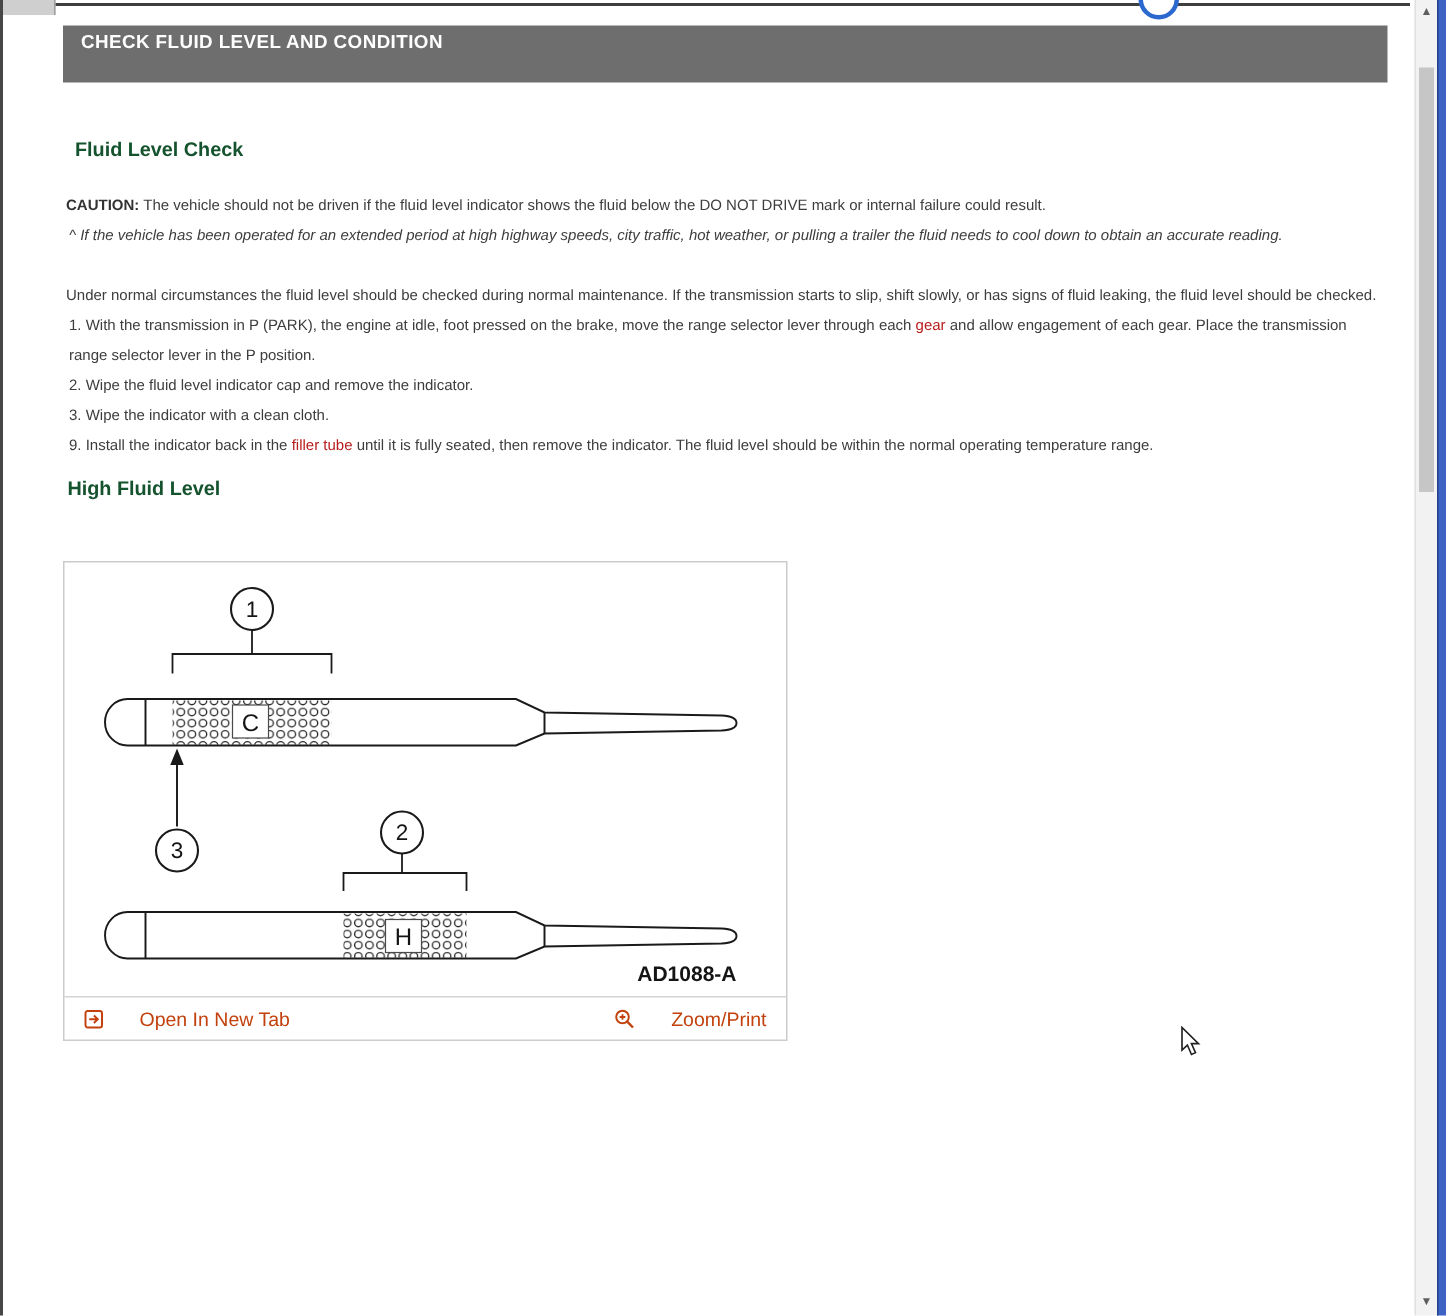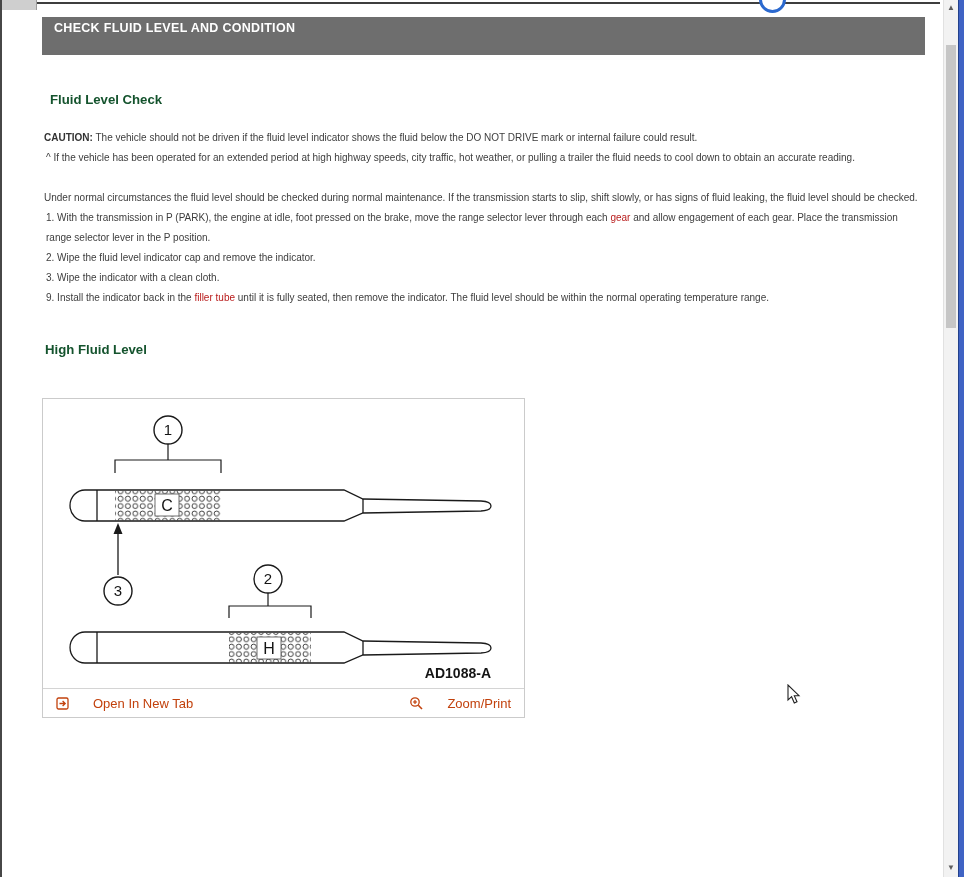--- a/index.html
+++ b/index.html
@@ -27,24 +27,24 @@
   .sb-arrow.down { bottom:4px; }
 
   
   .content { position:absolute; left:42px; top:17px; width:883px; }
   .section-bar { height:38px; background:#6e6e6e; color:#ffffff; font-weight:bold; font-size:12.5px; line-height:23px; padding-left:12px; letter-spacing:0.3px; }
 
   .para { margin:0; padding-left:2px; font-size:10px; line-height:20px; color:#3d3d3d; }
   .b { font-weight:bold; color:#333; }
   .h-sub { font-weight:bold; font-size:13.2px; line-height:20px; color:#14532d; }
   .h1a { margin:35px 0 0 8px; }
-  .h2a { margin:32px 0 0 3px; }
+  .h2a { margin:8px 0 0 3px; }
   .caution { margin-top:18px; }
   .note-label { margin-top:25px; font-weight:bold; color:#333; }
-  .note { margin-top:0; padding-left:4px; }
+  .note { margin-top:0; padding-left:4px;font-style:italic; }
   .intro { margin-top:20px; }
   .step { margin-top:0; padding-left:4px; }
   .link { color:#b91c1c; text-decoration:none; cursor:pointer; }
 
   
   .figure { margin-top:38px; width:481px; border:1px solid #cbcbcb; background:#fff; }
   .figure-image { height:289px; }
   .figure-footer { height:28px; border-top:1px solid #d4d4d4; display:flex; justify-content:space-between; align-items:center; padding:0 13px; }
   .fig-link { display:flex; align-items:center; gap:24px; color:#c2410c; font-size:13px; text-decoration:none; cursor:pointer; }
   .fig-icon { display:inline-flex; }

